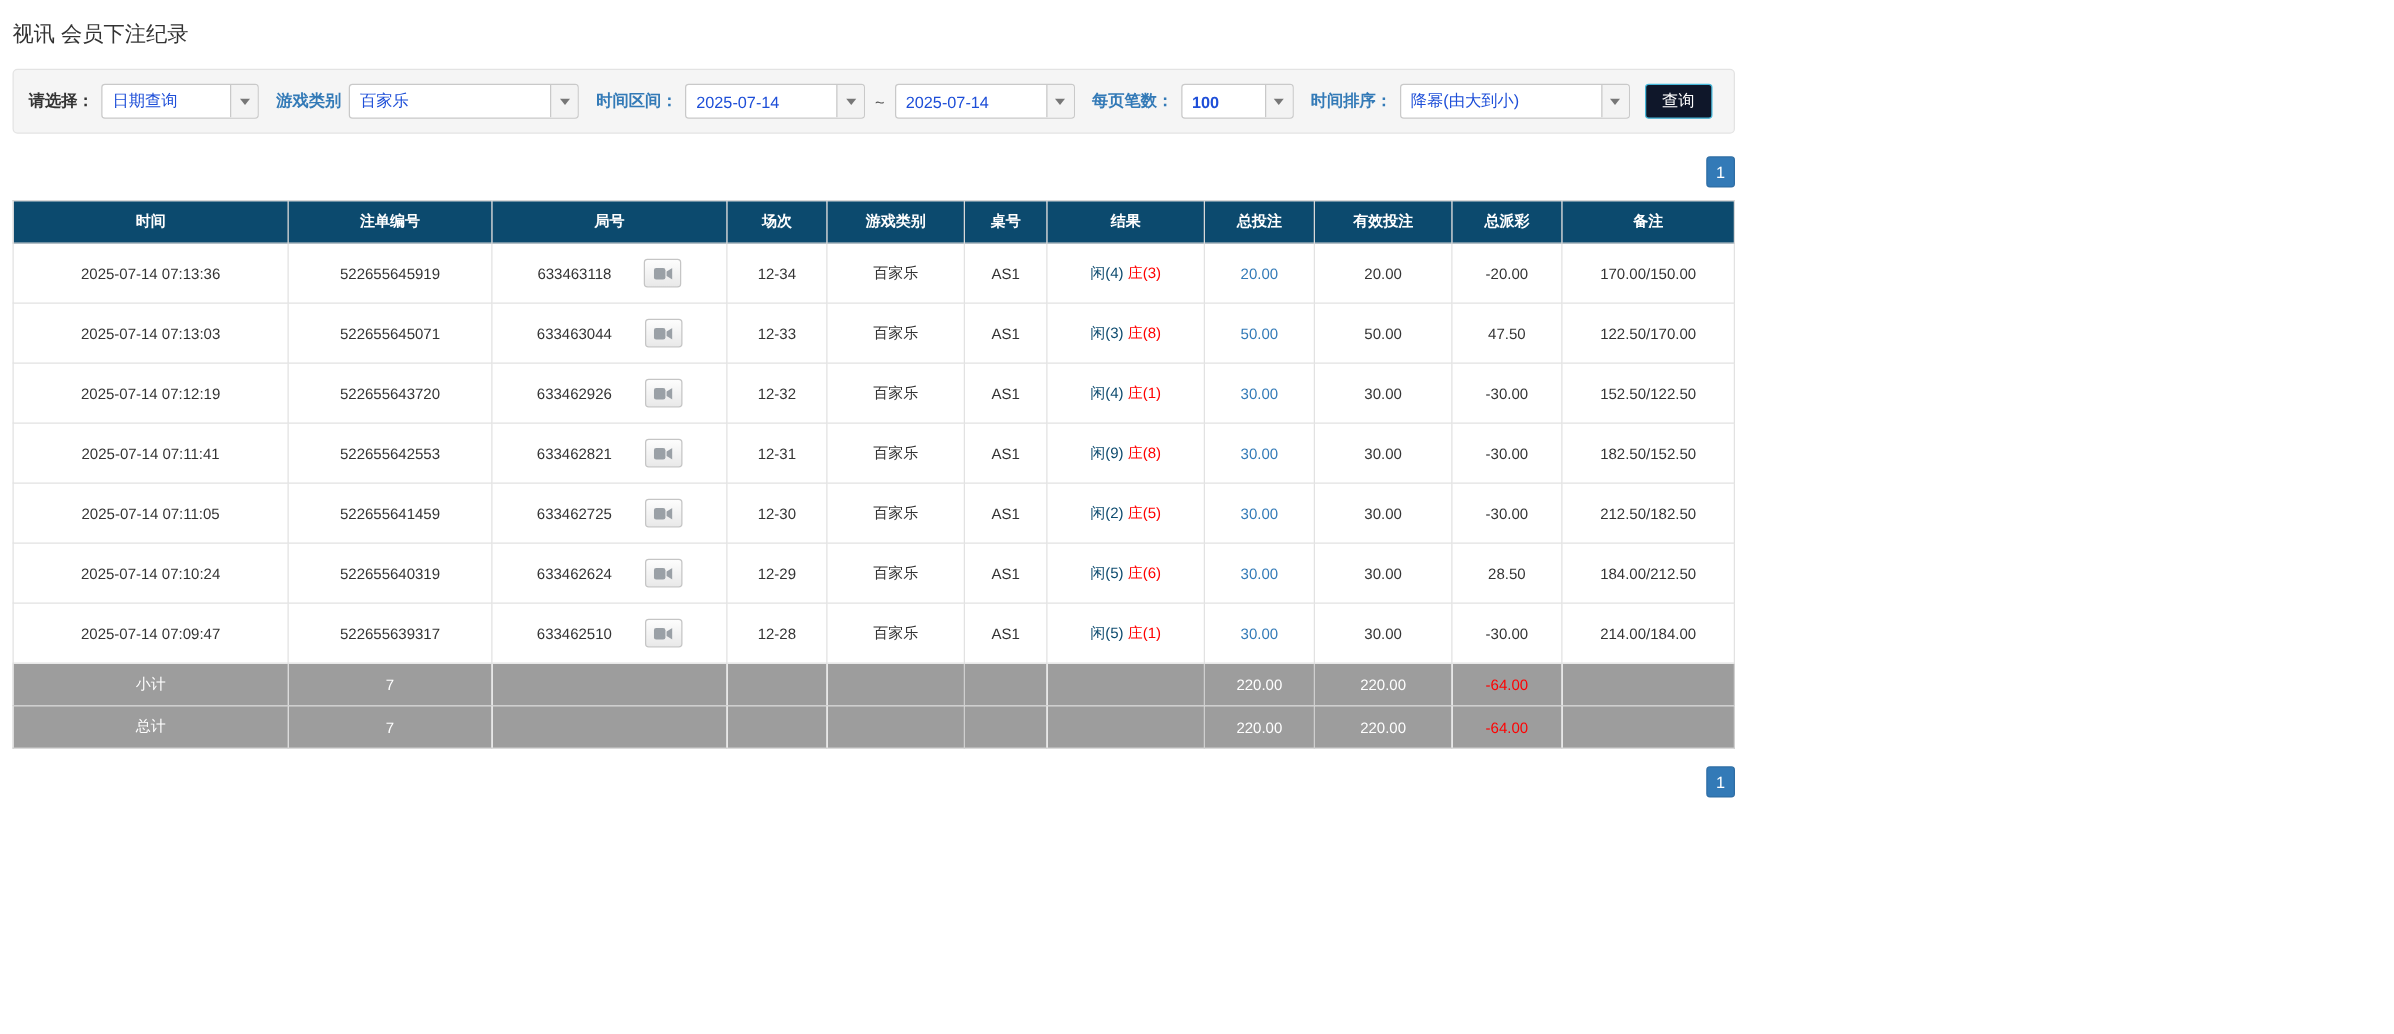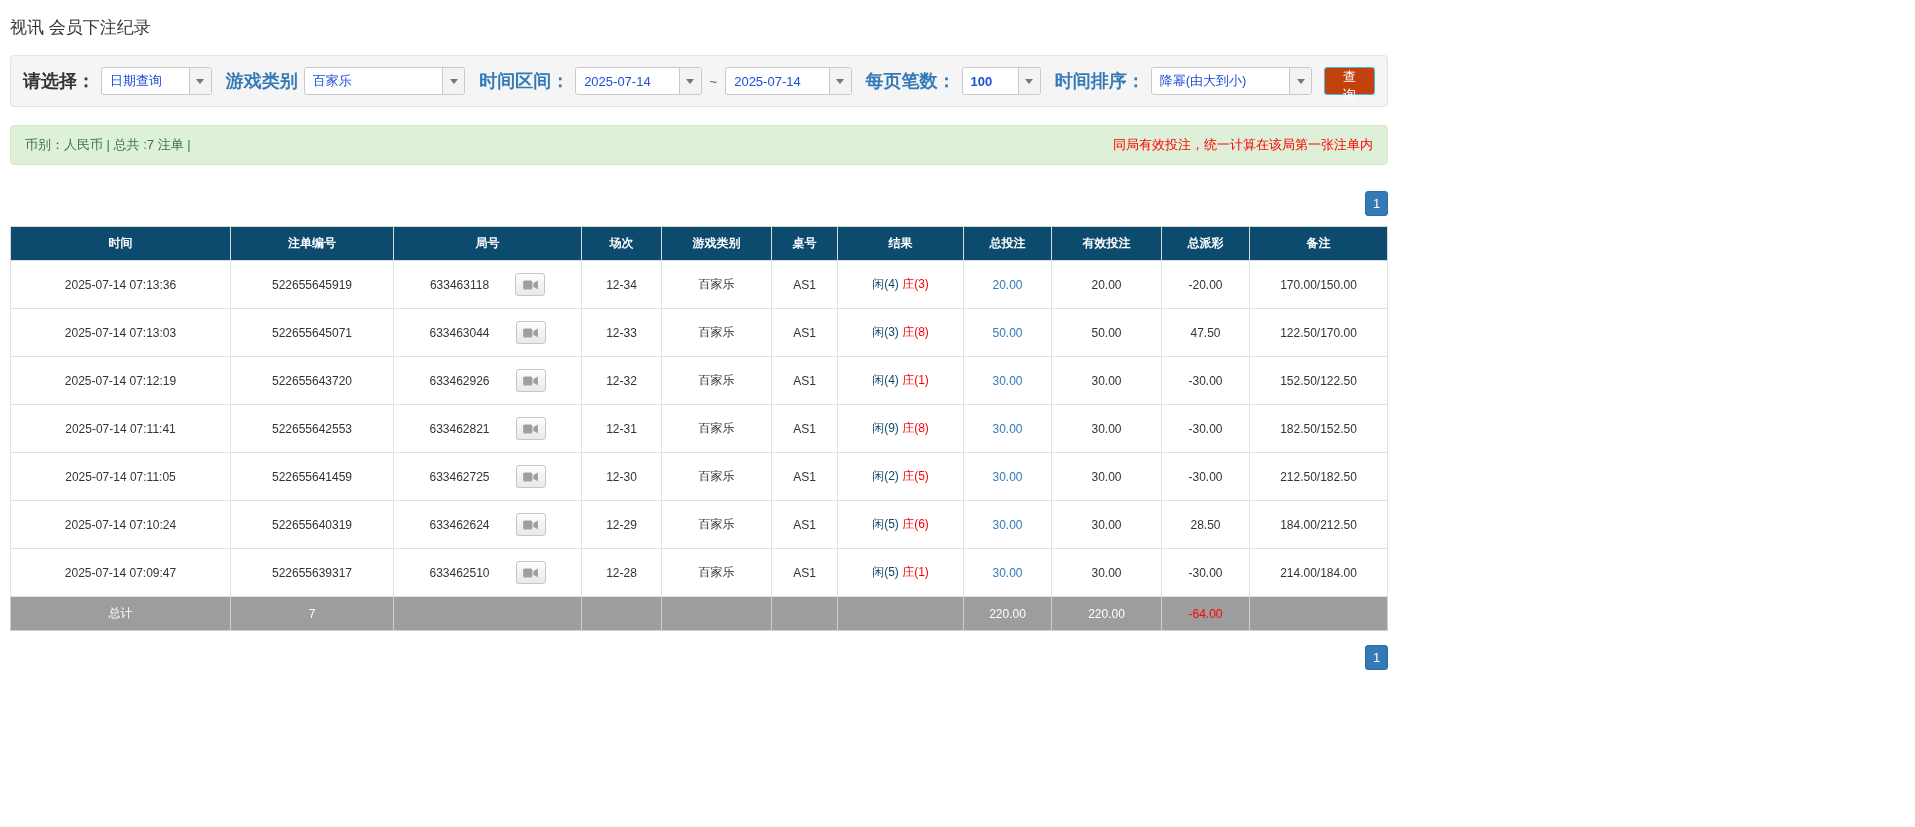--- a/index.html
+++ b/index.html
@@ -22,21 +22,21 @@
   .filter-bar {
     background: #f5f5f5;
     border: 1px solid #e3e3e3;
     border-radius: 4px;
     padding: 11px 12px;
     display: flex;
     align-items: center;
     margin-bottom: 18px;
   }
   .flabel {
-    font-size: 18px;
+    font-size: 13px;
     font-weight: bold;
     color: #337ab7;
     margin: 0 6px 0 14px;
     white-space: nowrap;
   }
   .flabel.dark { color: #333; margin-left: 0; }
   .tilde { margin: 0 8px; color: #555; font-size: 13px; }
 
   .combo {
     display: inline-flex;
@@ -72,21 +72,21 @@
     border-right: 4px solid transparent;
     border-top: 5px solid #777;
   }
   .w-datemode .combo-text { width: 102px; }
   .w-game .combo-text { width: 160px; }
   .w-date .combo-text { width: 120px; }
   .w-pp .combo-text { width: 66px; font-weight: bold; }
   .w-sort .combo-text { width: 160px; }
 
   .btn-query {
-    background: #c2410c;
+    background: #0f172a;
     border: 1px solid #46b8da;
     color: #fff;
     font-size: 13px;
     height: 28px;
     padding: 0 13px;
     border-radius: 3px;
     margin-left: 12px;
     cursor: pointer;
     font-family: inherit;
   }
@@ -228,24 +228,20 @@
     <div class="combo w-sort">
       <span class="combo-text">降幂(由大到小)</span>
       <span class="combo-btn">
           <span class="caret"></span>
         </span>
     </div>
 
     <button class="btn-query">查询</button>
   </div>
 
-  <div class="notice">
-    <span class="notice-left">币别：人民币 | 总共 :7 注单 |</span>
-    <span class="notice-right">同局有效投注，统一计算在该局第一张注单内</span>
-  </div>
 
   <div class="pag-row pag-top">
     <button class="page-btn">1</button>
   </div>
 
   <table class="records">
     <colgroup>
       <col style="width:220px">
         <col style="width:163px">
         <col style="width:188px">
@@ -417,32 +413,45 @@
           <td>AS1</td>
           <td><span class="res-player">闲(5)</span> <span class="res-banker">庄(1)</span></td>
           <td><a class="bet-link">30.00</a></td>
           <td>30.00</td>
           <td class="neg">-30.00</td>
           <td>214.00/184.00</td>
         </tr>
       </tbody>
     <tfoot>
       <tr class="foot">
-        <td>总计</td>
+        <td>小计</td>
         <td>7</td>
         <td></td>
         <td></td>
         <td></td>
         <td></td>
         <td></td>
         <td>220.00</td>
         <td>220.00</td>
         <td class="neg">-64.00</td>
         <td></td>
       </tr>
+      <tr class="foot">
+        <td>总计</td>
+        <td>7</td>
+        <td></td>
+        <td></td>
+        <td></td>
+        <td></td>
+        <td></td>
+        <td>220.00</td>
+        <td>220.00</td>
+        <td class="neg">-64.00</td>
+        <td></td>
+      </tr>
     </tfoot>
   </table>
 
   <div class="pag-row pag-bottom">
     <button class="page-btn">1</button>
   </div>
 
 </div>
 
 </body></html>

